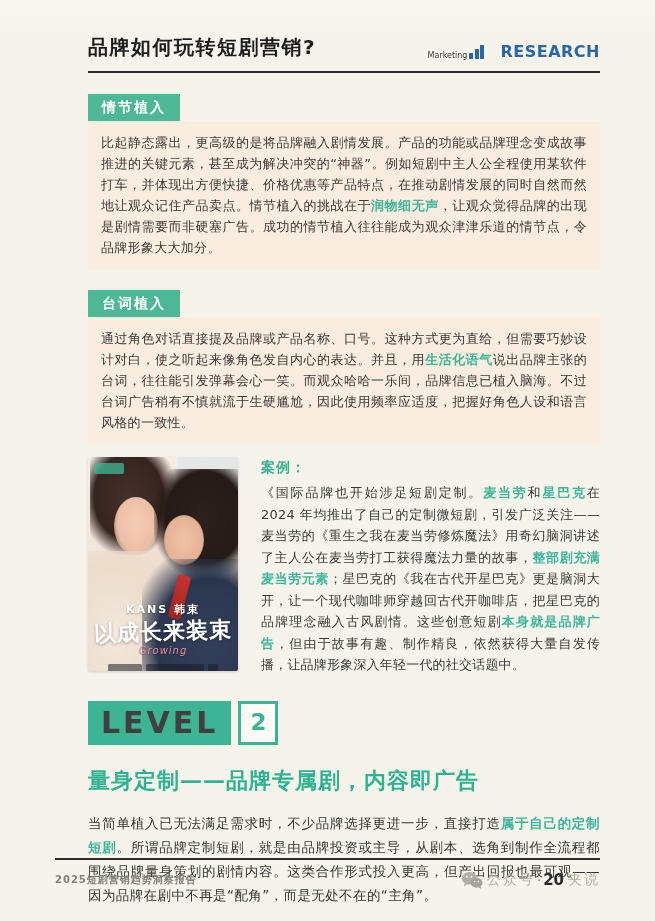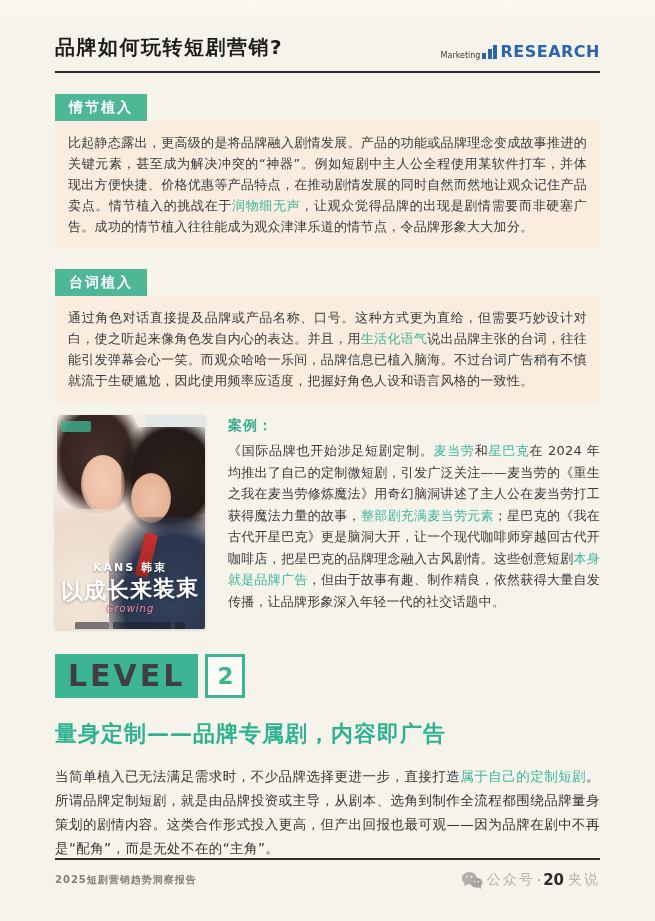--- a/index.html
+++ b/index.html
@@ -1,47 +1,48 @@
 <!DOCTYPE html>
 <html><head>
 <meta charset="utf-8">
 <style>
   * { margin:0; padding:0; box-sizing:border-box; }
   body { font-family:"DejaVu Sans","Liberation Sans",sans-serif; background:#e8e6df; }
   .page {
     position:relative; width:655px; height:921px; margin:0 auto;
     background:linear-gradient(180deg,#faf8f2 0%,#f6f3ea 4%,#f6f3ea 100%);
     overflow:hidden;
+    padding-left:33px;
   }
   .content { padding:0 55px; }
 
   
   .header { display:flex; justify-content:space-between; align-items:flex-end; padding-top:34px; }
   .page-title { font-size:20px; font-weight:700; color:#1d1d1d; letter-spacing:1.5px; }
   .logo { display:flex; flex-direction:row; align-items:flex-end; }
   .logo-sub { font-size:8px; color:#3a3a3a; margin-bottom:1px; margin-right:2px; }
-  .logo-row { display:flex; align-items:flex-end; gap:3px; }
+  .logo-row { display:flex; align-items:flex-end; gap:16px; }
   .logo-bars { display:flex; align-items:flex-end; gap:1.5px; padding-bottom:2px; }
   .logo-bars i { display:block; width:4px; background:#2a66ab; }
   .b1{height:6px;} .b2{height:10px;} .b3{height:14px;}
   .logo-text { font-size:16px; font-weight:700; color:#2a66ab; letter-spacing:.5px; }
   .header-rule { border:none; border-top:2px solid #2c2c2c; margin-top:10px; }
 
   
   .tag {
     display:inline-block; background:#4eb795; color:#fff;
     font-size:14px; font-weight:700; letter-spacing:2px;
     padding:5px 14px 4px; margin-top:21px;
   }
   .para-box {
     background:#faecdf; padding:11px 13px;
     font-size:13px; line-height:21px; color:#3a3a3a;
     text-align:justify; letter-spacing:.3px;
   }
-  .hl { color:#3eb69c; font-weight:400; }
+  .hl { color:#3eb69c; font-weight:700; }
 
   
   .case-row { display:flex; gap:23px; margin-top:13px; }
   .poster {
     position:relative; flex:0 0 150px; width:150px; height:214px;
     border-radius:2px; overflow:hidden;
     background:linear-gradient(160deg,#f7efe9 0%,#f2e5dc 35%,#eed8cb 60%,#e2c2b0 82%,#d6ab97 100%);
     box-shadow:0 1px 3px rgba(0,0,0,.15);
   }
   .p-window { position:absolute; right:-6px; top:0; width:66px; height:130px;

